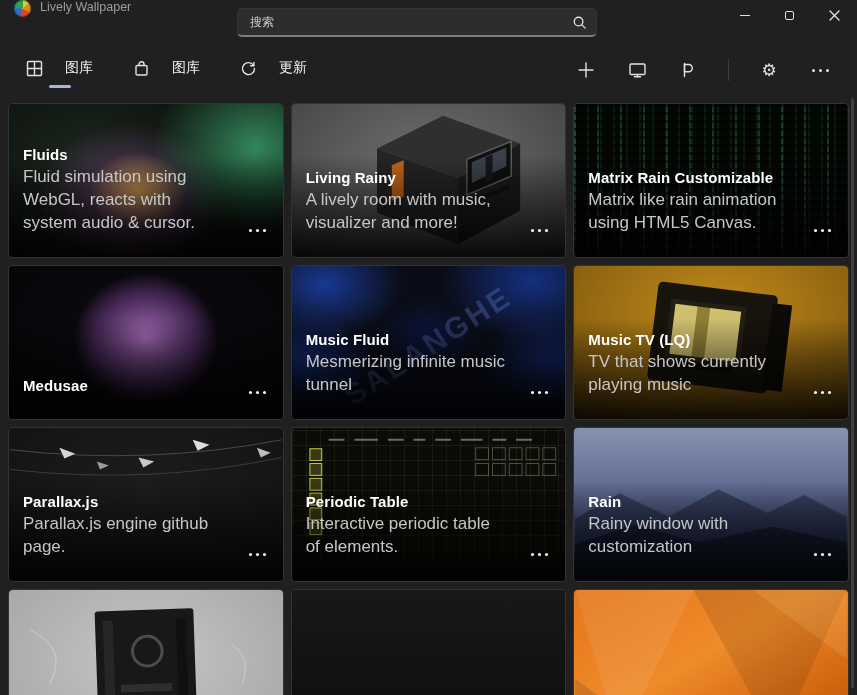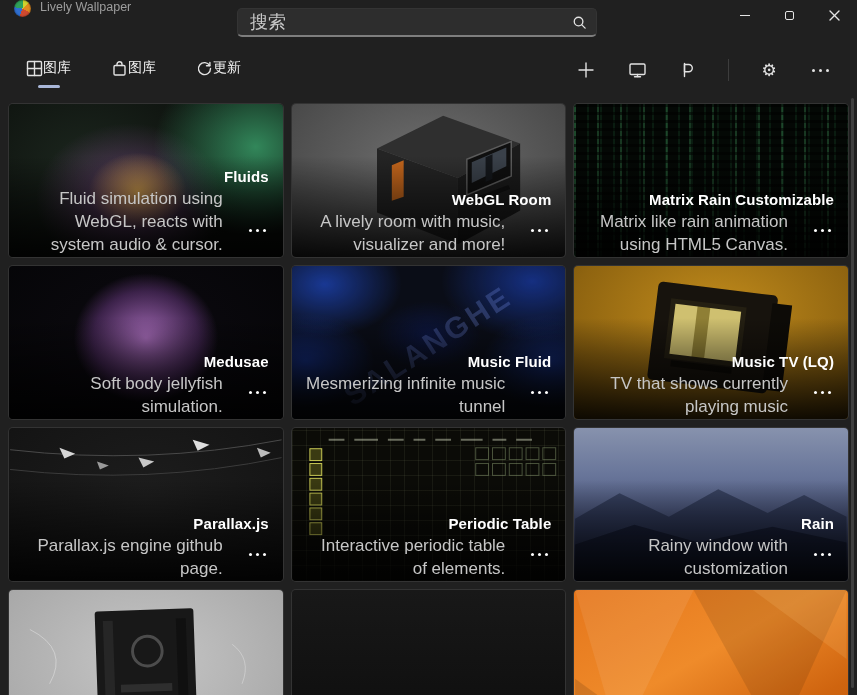--- a/index.html
+++ b/index.html
@@ -14,53 +14,53 @@
   
   .titlebar { height:44px; position:relative; display:flex; align-items:flex-start; padding-left:14px; }
   .logo { width:17px; height:17px; border-radius:50%;
     background:conic-gradient(from 200deg,#2f6fd0 0 22%,#2fa05a 22% 45%,#cfd22e 45% 58%,#e08a1e 58% 78%,#cf4a30 78% 100%);
     box-shadow:inset 0 0 2px rgba(0,0,0,.6); }
   .win-title { margin-left:9px; font-size:12.5px; color:#9d9d9d; }
   .searchbox { position:absolute; left:237px; top:8px; width:360px; height:29px;
     background:#2d2d2d; border:1px solid #343434; border-bottom:2px solid #7e7e7e;
     border-radius:5px; display:flex; align-items:center; }
   .searchbox input { flex:1; background:transparent; border:none; outline:none;
-    color:#e8e8e8; font-size:18px; padding:0 8px 0 12px; font-family:inherit; }
+    color:#e8e8e8; font-size:12px; padding:0 8px 0 12px; font-family:inherit; }
   .searchbox input::placeholder { color:#c9c9c9; }
   .search-btn { width:34px; height:100%; display:flex; align-items:center; justify-content:center; cursor:pointer; }
   .win-controls { position:absolute; right:0; top:0; display:flex; }
   .win-btn { width:45px; height:31px; display:flex; align-items:center; justify-content:center; }
   .glyph-min { width:10px; height:1px; background:#e4e4e4; }
   .glyph-max { width:9px; height:9px; border:1px solid #e4e4e4; border-radius:2px; }
 
   
   .toolbar { height:52px; display:flex; align-items:center; padding:0 26px 0 24px; }
   .tabs { display:flex; gap:36px; }
-  .tab { position:relative; display:flex; align-items:center; gap:0;
+  .tab { position:relative; display:flex; align-items:center; gap:22px;
     color:#f2f2f2; font-size:14px; padding:8px 2px 12px; cursor:pointer; }
   .tab .underline { display:none; }
   .tab.active .underline { display:block; position:absolute; bottom:1px; left:50%;
     transform:translateX(-50%); width:22px; height:3px; border-radius:2px; background:var(--accent); }
   .actions { margin-left:auto; display:flex; align-items:center; gap:29px; }
   .action { display:flex; align-items:center; justify-content:center; width:22px; height:22px; cursor:pointer; }
   .sep { width:1px; height:22px; background:#3d3d3d; }
   .gear { font-size:17px; color:#e2e2e2; line-height:1; }
   .dots { display:flex; gap:4px; }
   .dots i { width:3px; height:3px; border-radius:50%; background:#e2e2e2; }
 
   
   .content { position:relative; height:599px; padding:7px 8px; display:grid;
     grid-template-columns:repeat(3,1fr); grid-auto-rows:155px; gap:7px; overflow:hidden; }
   .card { position:relative; border-radius:5px; overflow:hidden; background:#242424;
     border:1px solid rgba(255,255,255,.07); cursor:pointer; }
   .thumb { position:absolute; inset:0; }
   .thumb svg { position:absolute; inset:0; width:100%; height:100%; }
   .shade { position:absolute; inset:0; pointer-events:none;
     background:linear-gradient(180deg,transparent 34%,rgba(0,0,0,.35) 58%,rgba(0,0,0,.88) 100%); }
-  .card-info { position:absolute; left:0; right:0; bottom:0; padding:0 14px 0;text-align:right; }
+  .card-info { position:absolute; left:0; right:0; bottom:0; padding:0 14px 22px; }
   .card-title { color:#fff; font-size:15px; font-weight:600; margin-bottom:3px; letter-spacing:.1px; }
   .card-desc { color:#c6c6c6; font-size:17px; line-height:1.35; padding-right:46px; }
   .more { position:absolute; right:13px; bottom:21px; display:flex; gap:4px; padding:4px; }
   .more i { width:3px; height:3px; border-radius:50%; background:#fff; }
 
   .scrollbar { position:absolute; right:3px; top:2px; width:3px; height:590px;
     background:rgba(255,255,255,.14); border-radius:2px; }
 
   
   .thumb[data-thumb="fluids"] { background:
@@ -223,21 +223,21 @@
         <polygon points="167,75 230,40 230,108 167,142" fill="#1b1b1b"></polygon>
         <polygon points="100,62 112,57 112,94 100,98" fill="#c4661c"></polygon>
         <polygon points="176,56 221,38 221,73 176,92" fill="#0f0f0f" stroke="#5c5c5c" stroke-width="1.5"></polygon>
         <polygon points="181,59 216,44 216,63 181,80" fill="#3a414a"></polygon>
         <polygon points="195,54 202,51 202,76 195,79" fill="#14171b"></polygon>
         <polygon points="176,98 218,82 220,86 178,102" fill="#101010"></polygon>
       </svg>
     </div>
     <div class="shade"></div>
     <div class="card-info">
-      <div class="card-title">WebGL Room</div>
+      <div class="card-title">Living Rainy</div>
       <div class="card-desc">A lively room with music, visualizer and more!</div>
     </div>
     <div class="more">
         <i></i>
         <i></i>
         <i></i>
       </div>
   </div>
 
   <div class="card">
@@ -252,21 +252,20 @@
         <i></i>
         <i></i>
       </div>
   </div>
 
   <div class="card">
     <div class="thumb" data-thumb="medusae"></div>
     <div class="shade"></div>
     <div class="card-info">
       <div class="card-title">Medusae</div>
-      <div class="card-desc">Soft body jellyfish simulation.</div>
     </div>
     <div class="more">
         <i></i>
         <i></i>
         <i></i>
       </div>
   </div>
 
   <div class="card">
     <div class="thumb" data-thumb="music-tunnel">

